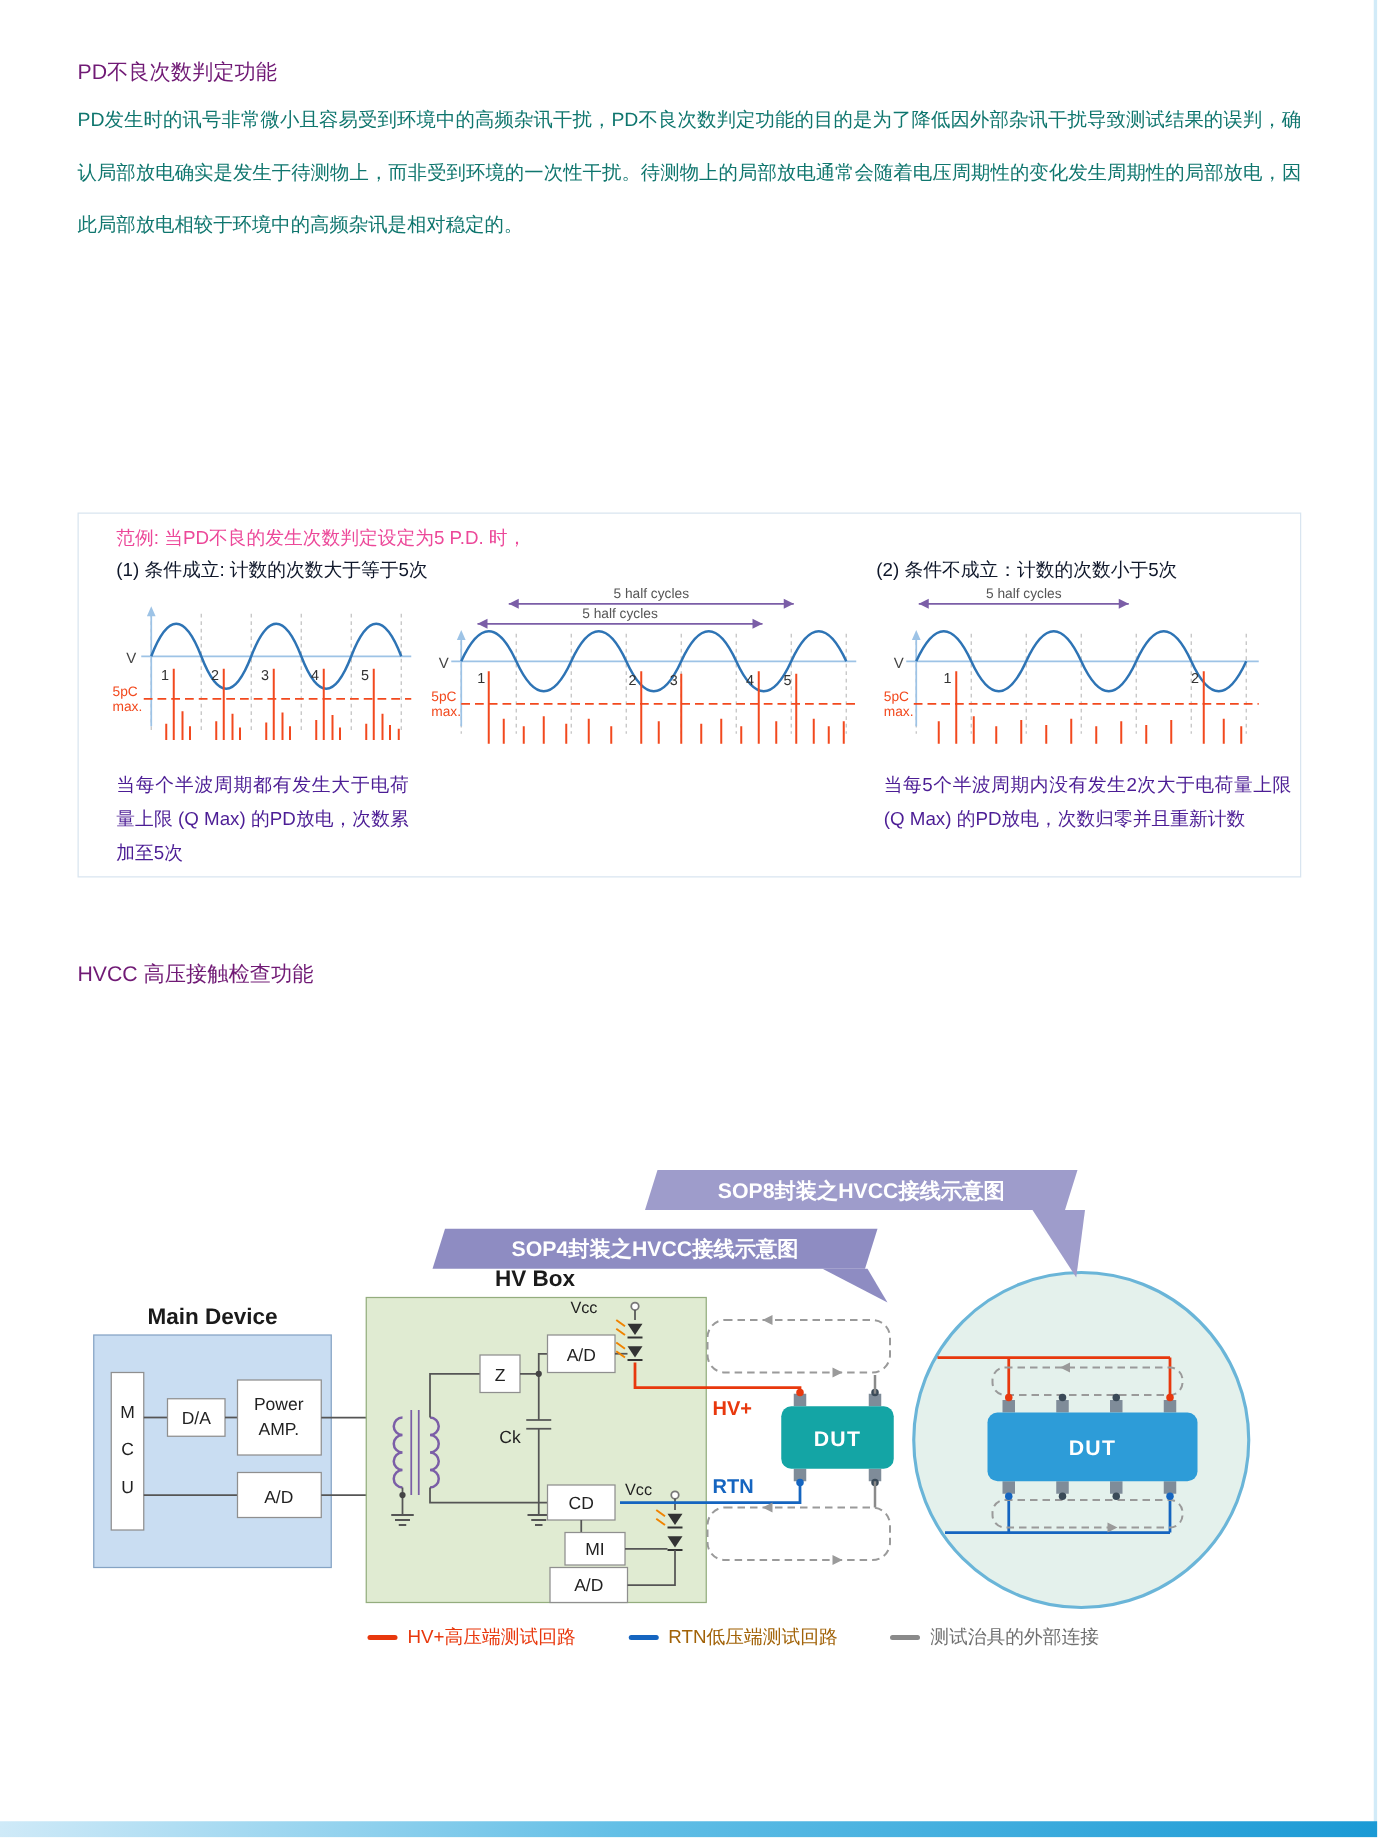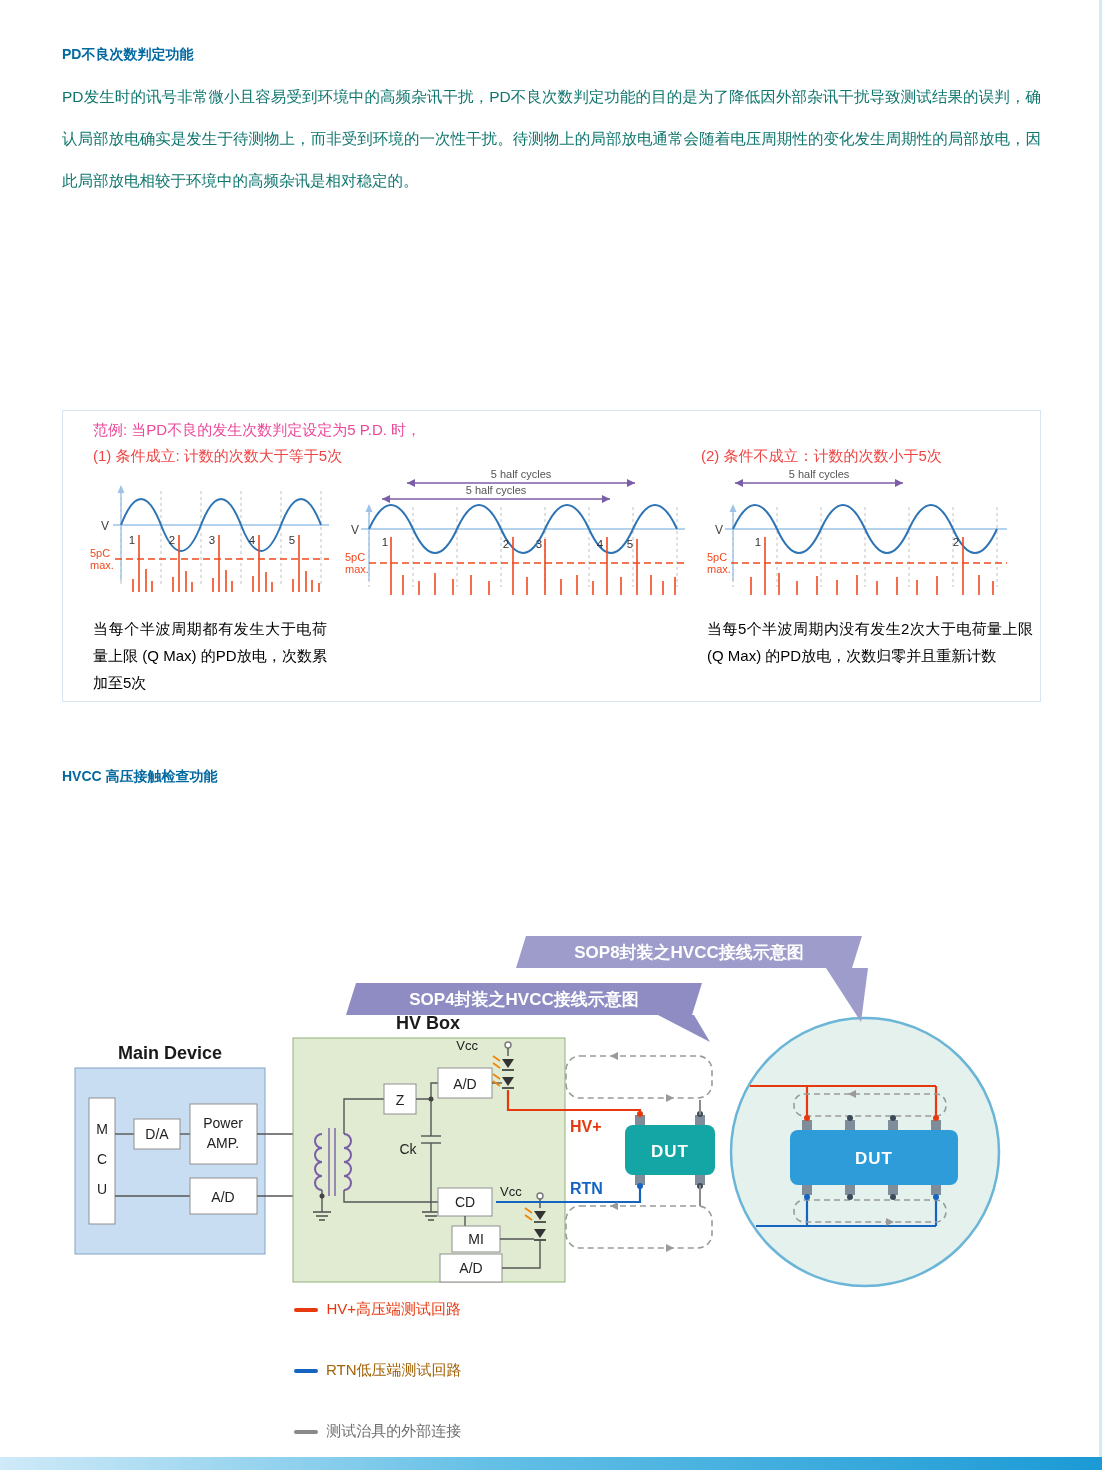--- a/index.html
+++ b/index.html
@@ -1,26 +1,26 @@
 <!DOCTYPE html>
 <html><head>
 <meta charset="utf-8">
 <style>
   * { margin:0; padding:0; box-sizing:border-box; }
   html,body { background:#ffffff; }
   .page { position:relative; width:1102px; height:1470px; background:#fff; overflow:hidden;
           font-family:"Liberation Sans", sans-serif; }
-  .sec-heading { position:absolute; left:62px; font-size:14px; font-weight:700; color:#0369a1; }
+  .sec-heading { position:absolute; left:62px; font-size:17px; font-weight:400; color:#701a75; }
   .body-text { position:absolute; left:62px; width:979px; font-size:15.5px; line-height:42px;
                color:#0f766e; text-align:justify; }
   .example-box { position:absolute; left:62px; top:410px; width:979px; height:292px;
                  border:1px solid #d9e5f0; background:#fff; }
   .ex-title { position:absolute; left:30px; top:10px; font-size:15px; color:#ec4899; }
-  .ex-cond  { position:absolute; font-size:15px; color:#ef4444; }
-  .ex-caption { position:absolute; font-size:15px; line-height:27px; color:#000000; text-align:justify; }
+  .ex-cond  { position:absolute; font-size:15px; color:#0f172a; }
+  .ex-caption { position:absolute; font-size:15px; line-height:27px; color:#4c1d95; text-align:justify; }
   .wave-svg { position:absolute; }
   .wave-svg text, .circ-svg text { font-family:"Liberation Sans", sans-serif; }
   .ax { stroke:#9dc3e6; stroke-width:1.4; }
   .axf { fill:#9dc3e6; }
   .vlab { font-size:12px; fill:#444; }
   .halfline line { stroke:#c2c2c2; stroke-width:1; stroke-dasharray:3,3; }
   .wave { stroke:#2e74b5; stroke-width:2; fill:none; }
   .thresh { stroke:#f2491e; stroke-width:1.4; stroke-dasharray:7,4; }
   .tlab { font-size:11px; fill:#f2491e; }
   .spikes { stroke:#f2491e; stroke-width:1.6; fill:none; }
@@ -55,21 +55,21 @@
   .dot-rtn { fill:#1565c0; }
   .dot-k { fill:#3a4a58; }
   .jdot { fill:#444; }
   .opto-tri { fill:#333; }
   .opto-bar { stroke:#333; stroke-width:1.6; }
   .opto-arrow { stroke:#f08300; stroke-width:1.6; }
   .vcc-lab { font-size:13px; fill:#222; }
   .term { fill:#fff; stroke:#777; stroke-width:1.4; }
   .hv-text { font-size:16px; font-weight:bold; fill:#e8380d; }
   .rtn-text { font-size:16px; font-weight:bold; fill:#1565c0; }
-  .legend { position:absolute; left:238px; top:372px; display:flex; gap:42px; align-items:center;flex-direction:column; }
+  .legend { position:absolute; left:238px; top:372px; display:flex; gap:42px; align-items:center; }
   .legend-item { display:flex; align-items:center; gap:8px; }
   .legend-dash { width:24px; height:4px; border-radius:2px; display:inline-block; }
   .legend-label { font-size:15px; }
   .right-edge { position:absolute; top:0; right:0; width:3px; height:100%; background:#d2ebf8; }
   .bottom-bar { position:absolute; left:0; bottom:0; width:100%; height:13px;
                 background:linear-gradient(90deg,#cfeaf8 0%,#63bfe6 45%,#1b9ad5 100%); }
 </style>
 </head>
 <body>
 

